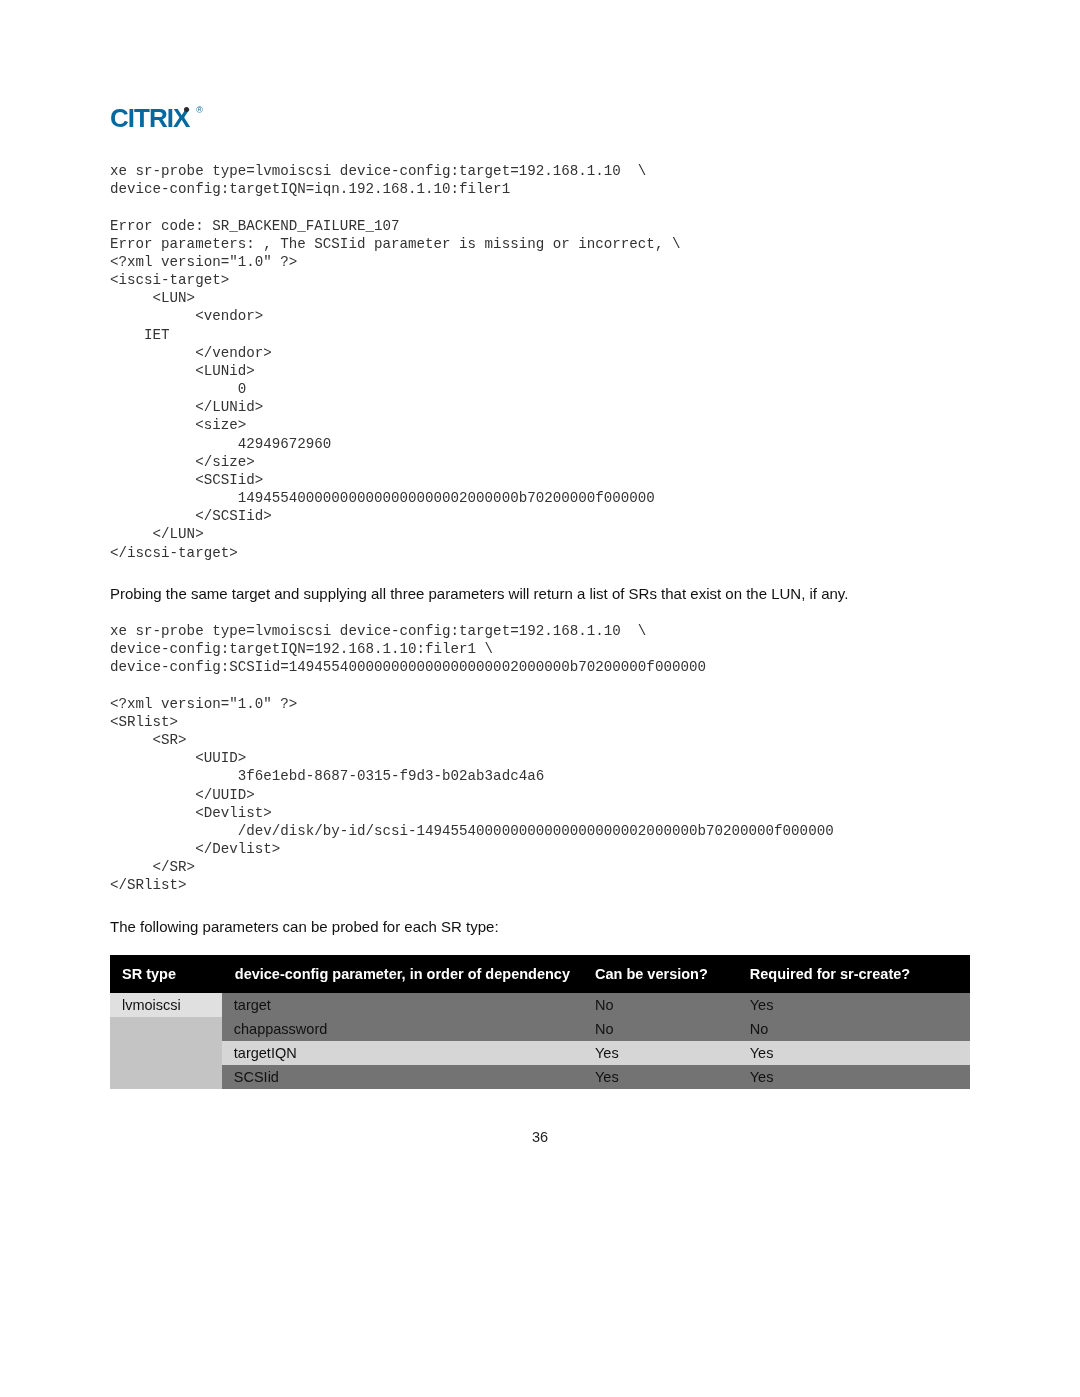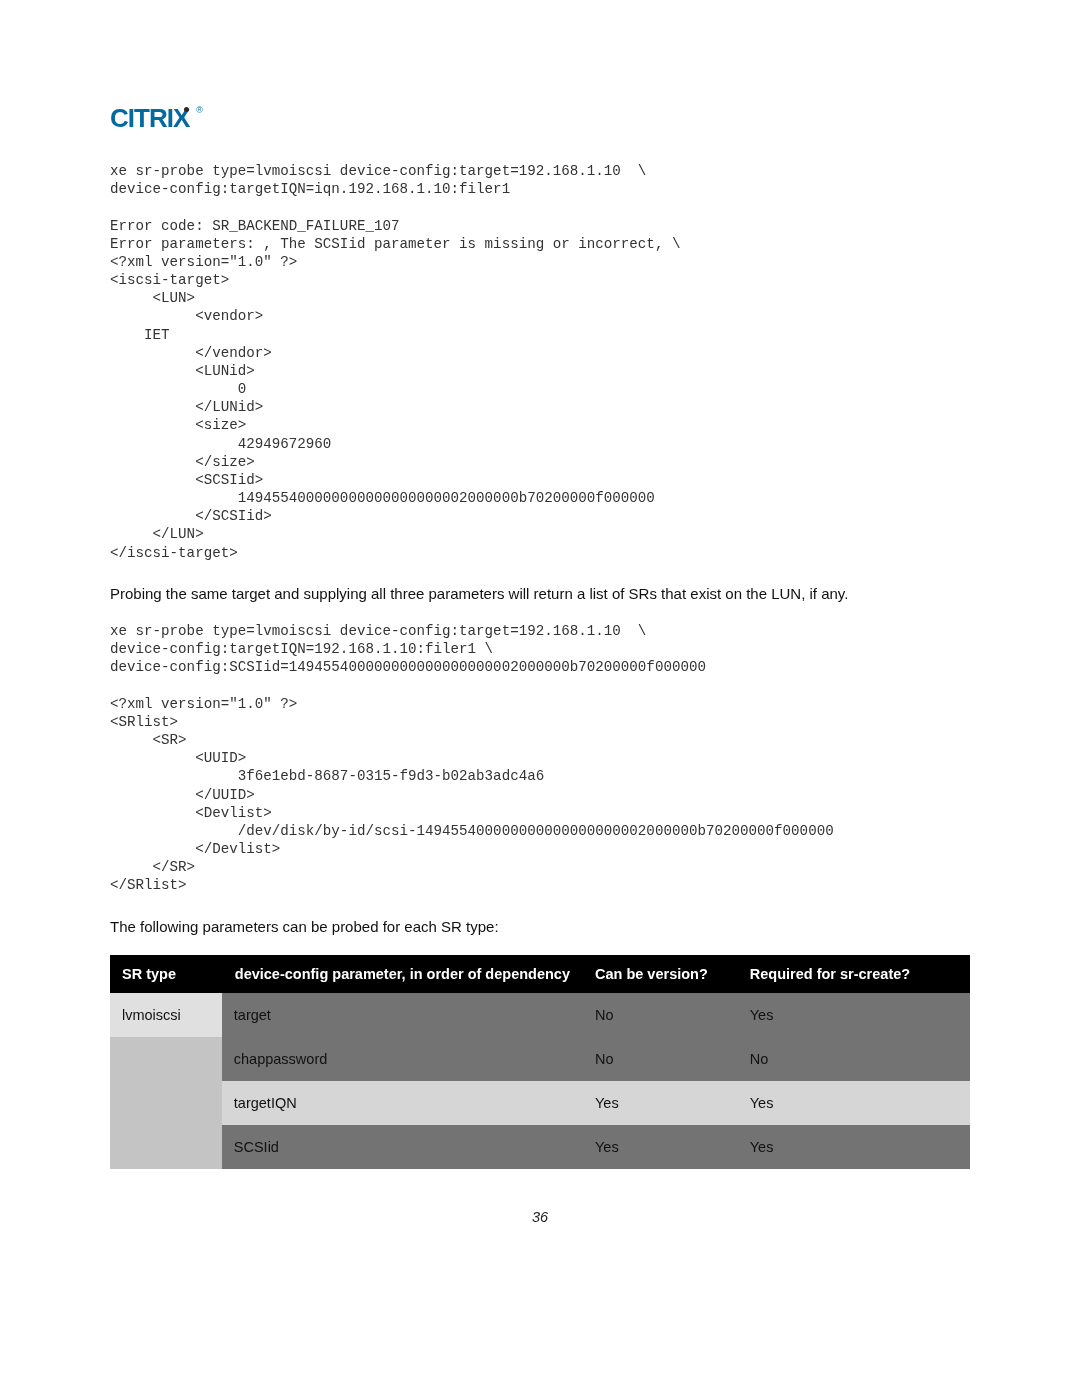--- a/index.html
+++ b/index.html
@@ -57,40 +57,39 @@
   table.sr-table thead th {
     background: #000;
     color: #fff;
     text-align: left;
     font-weight: 700;
     padding: 10px 12px;
     vertical-align: top;
     line-height: 1.25;
   }
   table.sr-table td {
-    padding: 14px 12px;
+    padding: 4px 12px;
     vertical-align: middle;
     color: #111;
   }
   table.sr-table .col-sr { width: 13%; }
   table.sr-table .col-dc { width: 42%; text-align: center; }
   table.sr-table .col-cp { width: 18%; }
   table.sr-table .col-req { width: 27%; }
   .row-light td { background: #737373; }
   .row-dark  td { background: #d6d6d6; }
   .row-light td.cell-srtype,
   .row-dark  td.cell-srtype { background: #c4c4c4; }
   .row-light td.cell-srtype.first,
   .row-dark  td.cell-srtype.first { background: #e0e0e0; }
   .pagenum {
     text-align: center;
     font-size: 14.5px;
     color: #222;
     margin-top: 40px;
-    font-style: italic;
   }
 </style>
 </head>
 <body>
 
 <div class="logo">
   <span>CITRIX</span><span class="dot"></span><span class="reg">®</span>
 </div>
 
 <pre class="code">xe sr-probe type=lvmoiscsi device-config:target=192.168.1.10  \

